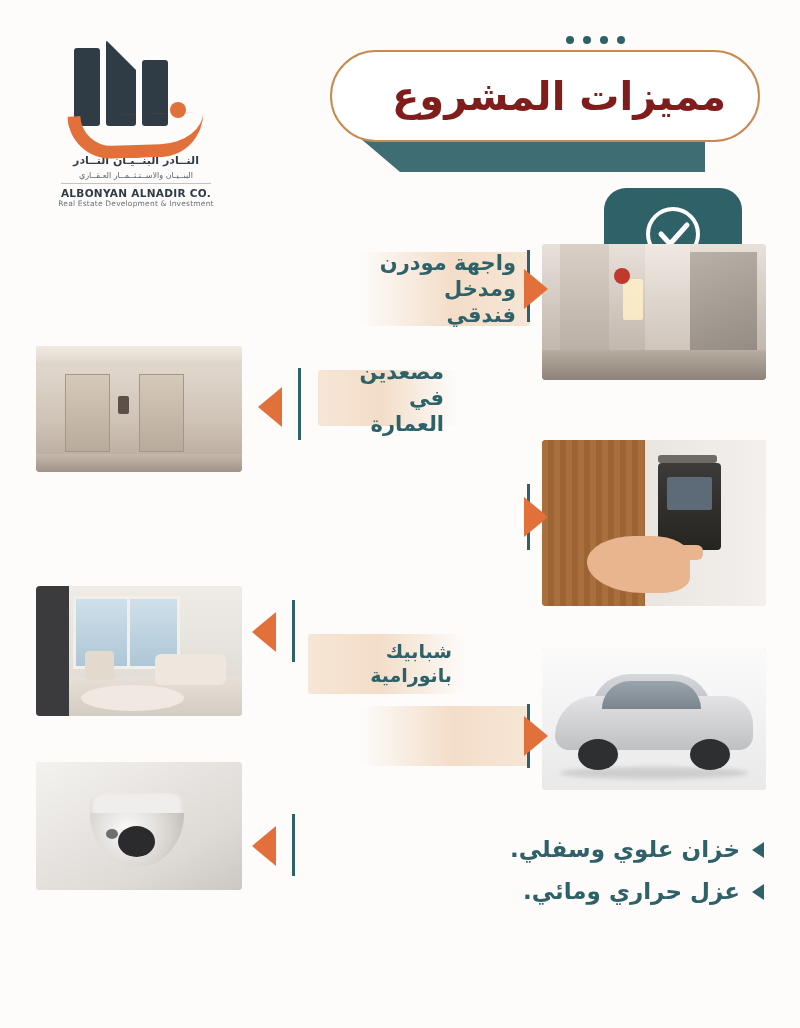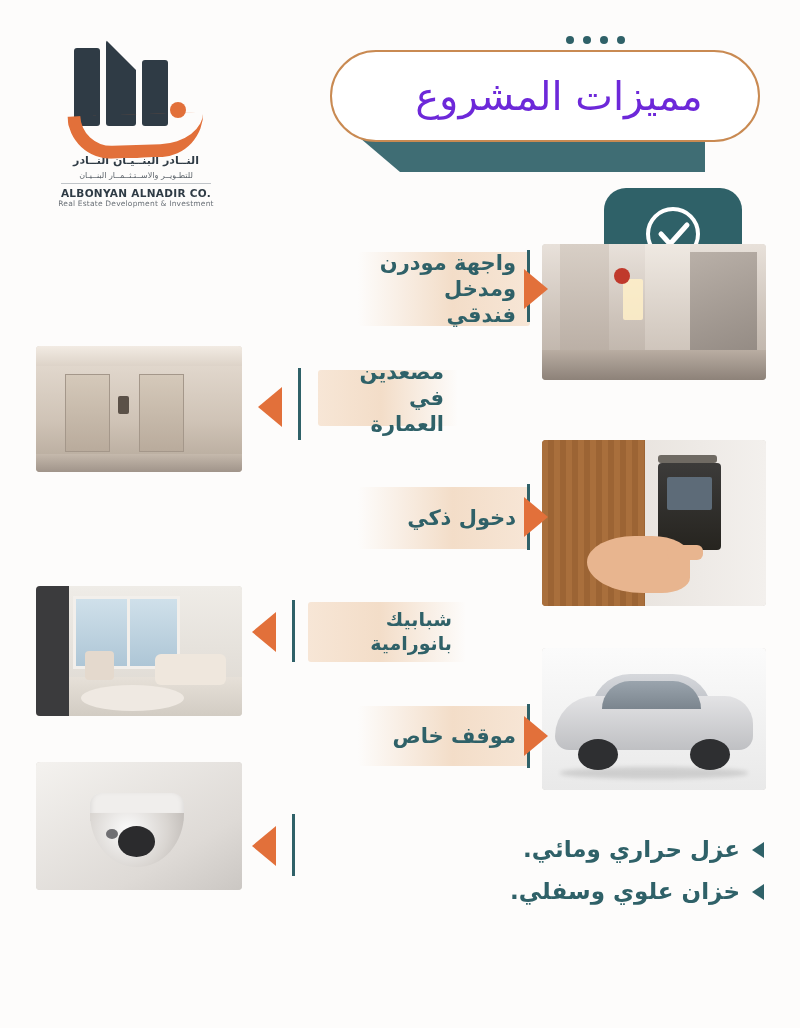--- a/index.html
+++ b/index.html
@@ -25,22 +25,22 @@
     position: absolute;
     top: 32px; right: 40px;
     width: 430px; height: 92px;
     border: 2px solid #c98a52;
     border-radius: 46px;
     background: #ffffff;
     display: flex; align-items: center; justify-content: center;
   }
   .title-text {
     font-size: 40px;
-    font-weight: normal;
-    color: #6d28d9;
+    font-weight: bold;
+    color: #7f1d1d;
     letter-spacing: 0px;
     direction: rtl;
     margin-left: 28px;
   }
   .dots {
     position: absolute;
     top: 18px; right: 175px;
     display: flex; gap: 9px;
   }
   .dots span {
@@ -277,21 +277,21 @@
     <div class="logo">
       <div class="logo-mark">
         <div class="lm-b1"></div>
         <div class="lm-b2"></div>
         <div class="lm-cut"></div>
         <div class="lm-b3"></div>
         <div class="lm-swoosh"></div>
         <div class="lm-dot"></div>
       </div>
       <div class="logo-ar">النــادر البنــيـان النــادر</div>
-      <div class="logo-ar" style="font-size:8px;font-weight:normal;color:#5d646b;">للتطـويــر والاســتـثــمــار البنــيـان</div>
+      <div class="logo-ar" style="font-size:8px;font-weight:normal;color:#5d646b;">البنــيـان والاســتـثــمــار العـقــاري</div>
       <div class="logo-rule"></div>
       <div class="logo-en1">ALBONYAN ALNADIR CO.</div>
       <div class="logo-en2">Real Estate Development &amp; Investment</div>
     </div>
   </div>
 
   <div class="badge">
     <svg width="96" height="78" viewBox="0 0 96 78" aria-hidden="true">
       <circle cx="48" cy="30" r="25" fill="none" stroke="#ffffff" stroke-width="4"></circle>
       <polyline points="36,30 45,40 62,21" fill="none" stroke="#ffffff" stroke-width="5" stroke-linecap="round" stroke-linejoin="round"></polyline>
@@ -382,48 +382,43 @@
   <div class="arrow right" style="top:269px; left:524px;"></div>
 
   <div class="chip fade-right align-right" style="top:370px; left:318px; width:140px; height:56px;">
     <div class="chip-bg"></div>
     <div class="chip-text">مصعدين
 في العمارة</div>
   </div>
   <div class="chip-bar" style="top:368px; left:298px; height:72px;"></div>
   <div class="arrow left" style="top:387px; left:258px;"></div>
 
-  <div class="chip fade-left align-right" style="top:487px; left:358px; width:172px; height:62px;">
-    <div class="chip-bg"></div>
-    <div class="chip-text">دخول ذكي</div>
-  </div>
   <div class="chip-bar" style="top:484px; left:527px; height:66px;"></div>
   <div class="arrow right" style="top:497px; left:524px;"></div>
 
-  <div class="chip fade-right align-right" style="top:602px; left:308px; width:158px; height:60px;">
+  <div class="chip fade-right align-right" style="top:634px; left:308px; width:158px; height:60px;">
     <div class="chip-bg"></div>
     <div class="chip-text" style="font-size:19px;">شبابيك بانورامية</div>
   </div>
   <div class="chip-bar" style="top:600px; left:292px; height:62px;"></div>
   <div class="arrow left" style="top:612px; left:252px;"></div>
 
   <div class="chip fade-left align-right" style="top:706px; left:358px; width:172px; height:60px;">
     <div class="chip-bg"></div>
-    <div class="chip-text">موقف خاص</div>
   </div>
   <div class="chip-bar" style="top:704px; left:527px; height:64px;"></div>
   <div class="arrow right" style="top:716px; left:524px;"></div>
 
   <div class="chip-bar" style="top:814px; left:292px; height:62px;"></div>
   <div class="arrow left" style="top:826px; left:252px;"></div>
 
   <div class="bullets">
     <div class="bullet-row">
       <span class="bullet-mark"></span>
-      <span class="bullet-text">عزل حراري ومائي.</span>
+      <span class="bullet-text">خزان علوي وسفلي.</span>
     </div>
     <div class="bullet-row">
       <span class="bullet-mark"></span>
-      <span class="bullet-text">خزان علوي وسفلي.</span>
+      <span class="bullet-text">عزل حراري ومائي.</span>
     </div>
   </div>
 
 </div>
 
 </body></html>

